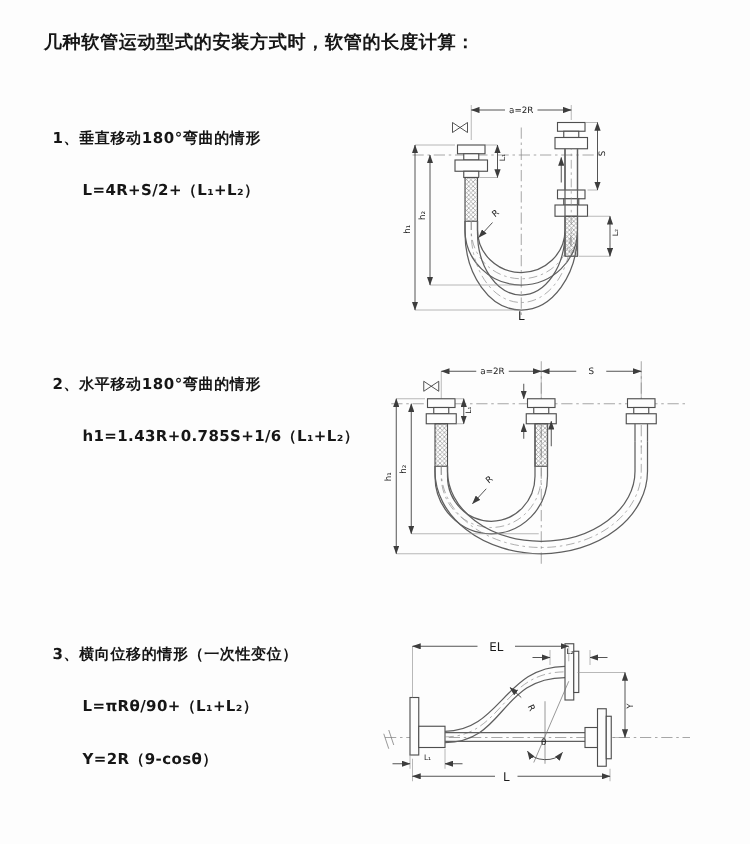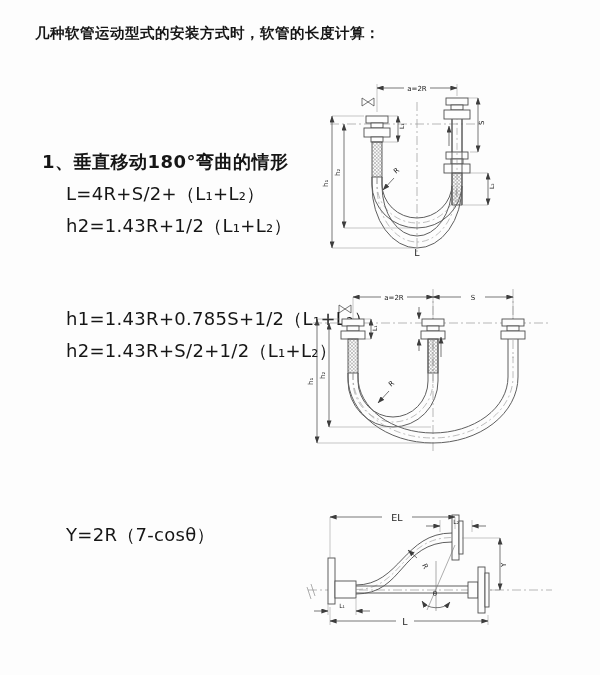--- a/index.html
+++ b/index.html
@@ -6,22 +6,22 @@
   body{
     width:600px;height:675px;background:#fdfdfd;position:relative;
     font-family:"DejaVu Sans","Liberation Sans",sans-serif;color:#161616;
     overflow:hidden;
   }
   .page-title{position:absolute;left:35px;top:24px;font-size:14.5px;font-weight:600;letter-spacing:.5px;text-align:right;}
   .section{position:absolute;}
   .sec1{left:42px;top:102px;}
   .sec2{left:42px;top:299px;}
   .sec3{left:42px;top:515px;}
-  .heading{font-size:18px;font-weight:600;letter-spacing:.5px;white-space:nowrap;margin-top:48px;}
-  .formula{font-size:18px;font-weight:400;letter-spacing:.3px;padding-left:24px;margin-top:8px;white-space:nowrap;}
+  .heading{font-size:12px;font-weight:600;letter-spacing:.5px;white-space:nowrap;}
+  .formula{font-size:12px;font-weight:700;letter-spacing:.3px;padding-left:24px;margin-top:25px;white-space:nowrap;}
   .diagram{position:absolute;}
   .d1{left:312px;top:72px;}
   .d2{left:303px;top:283px;}
   .d3{left:300px;top:503px;}
   svg{display:block;}
   svg text{fill:#1c1c1c;font-size:7px;font-family:"DejaVu Sans",sans-serif;}
   svg text.big{font-size:9.5px;}
   svg text.sm{font-size:6px;}
   .cl{stroke:#8a8a8a;stroke-width:.6;fill:none;stroke-dasharray:9 3 2 3;}
   .hw{stroke:#5f5f5f;stroke-width:1;fill:none;}
@@ -44,21 +44,20 @@
       <path d="M0,0 L7,2.5 L0,5 Z" fill="#3d3d3d"></path>
     </marker>
   </defs>
 </svg>
 
 <div class="page-title">几种软管运动型式的安装方式时，软管的长度计算：</div>
 
 <div class="section sec1">
   <div class="heading">1、垂直移动180°弯曲的情形</div>
   <div class="formula">L=4R+S/2+（L₁+L₂）</div>
-  <div class="formula">h2=1.43R+1/2（L₁+L₂）</div>
 </div>
 
 <svg class="diagram d1" width="240" height="185" viewBox="0 0 240 185">
 
   <path class="cl" d="M105,30 V181"></path>
   <path class="cl" d="M18,52 H170"></path>
 
   <path class="ext" d="M65,40 V12 M145,24 V12"></path>
   <line class="dim" x1="65" y1="16" x2="92" y2="16" marker-start="url(#arr)"></line>
   <line class="dim" x1="118" y1="16" x2="145" y2="16" marker-end="url(#arr)"></line>
@@ -115,22 +114,22 @@
 
   <line class="dim" x1="137" y1="74" x2="137" y2="54" marker-end="url(#arr)"></line>
 
   <line class="dim" x1="82" y1="106" x2="71" y2="118" marker-end="url(#arr)"></line>
   <text transform="translate(84,102) rotate(-40)">R</text>
 
   <text class="big" x="105" y="184" text-anchor="middle">L</text>
 </svg>
 
 <div class="section sec2">
-  <div class="formula">h1=1.43R+0.785S+1/2（L₁+L₂）</div>
-  <div class="formula">h2=1.43R+S/2+1/2（L₁+L₂）</div>
+  <div class="heading">2、水平移动180°弯曲的情形</div>
+  <div class="formula">h1=1.43R+0.785S+1/6（L₁+L₂）</div>
 </div>
 
 <svg class="diagram d2" width="260" height="175" viewBox="0 0 260 175">
 
   <path class="cl" d="M10,40 H248"></path>
   <path class="cl" d="M130,6 V168"></path>
   <path class="cl" d="M210,6 V75"></path>
 
   <path class="ext" d="M50,14 V36 M130,14 V36 M210,14 V36"></path>
   <line class="dim" x1="50" y1="14" x2="78" y2="14" marker-start="url(#arr)"></line>
@@ -181,21 +180,23 @@
 
   <line class="dim" x1="116" y1="24" x2="116" y2="36" marker-end="url(#arr)"></line>
   <line class="dim" x1="116" y1="68" x2="116" y2="56" marker-end="url(#arr)"></line>
   <line class="dim" x1="138" y1="74" x2="138" y2="54" marker-end="url(#arr)"></line>
 
   <line class="dim" x1="86" y1="108" x2="75" y2="120" marker-end="url(#arr)"></line>
   <text transform="translate(88,104) rotate(-40)">R</text>
 </svg>
 
 <div class="section sec3">
-  <div class="formula">Y=2R（7-cosθ）</div>
+  <div class="heading">3、横向位移的情形（一次性变位）</div>
+  <div class="formula">L=πRθ/90+（L₁+L₂）</div>
+  <div class="formula">Y=2R（9-cosθ）</div>
 </div>
 
 <svg class="diagram d3" width="270" height="145" viewBox="0 0 270 145">
 
   <path class="cl" d="M8,87 H252"></path>
   <path class="cons" d="M11,81 L15,93 M7,84 L11,96"></path>
 
   <g>
     <rect class="fit" x="28" y="55" width="7" height="46"></rect>
     <rect class="fit" x="35" y="78" width="21" height="17"></rect>

